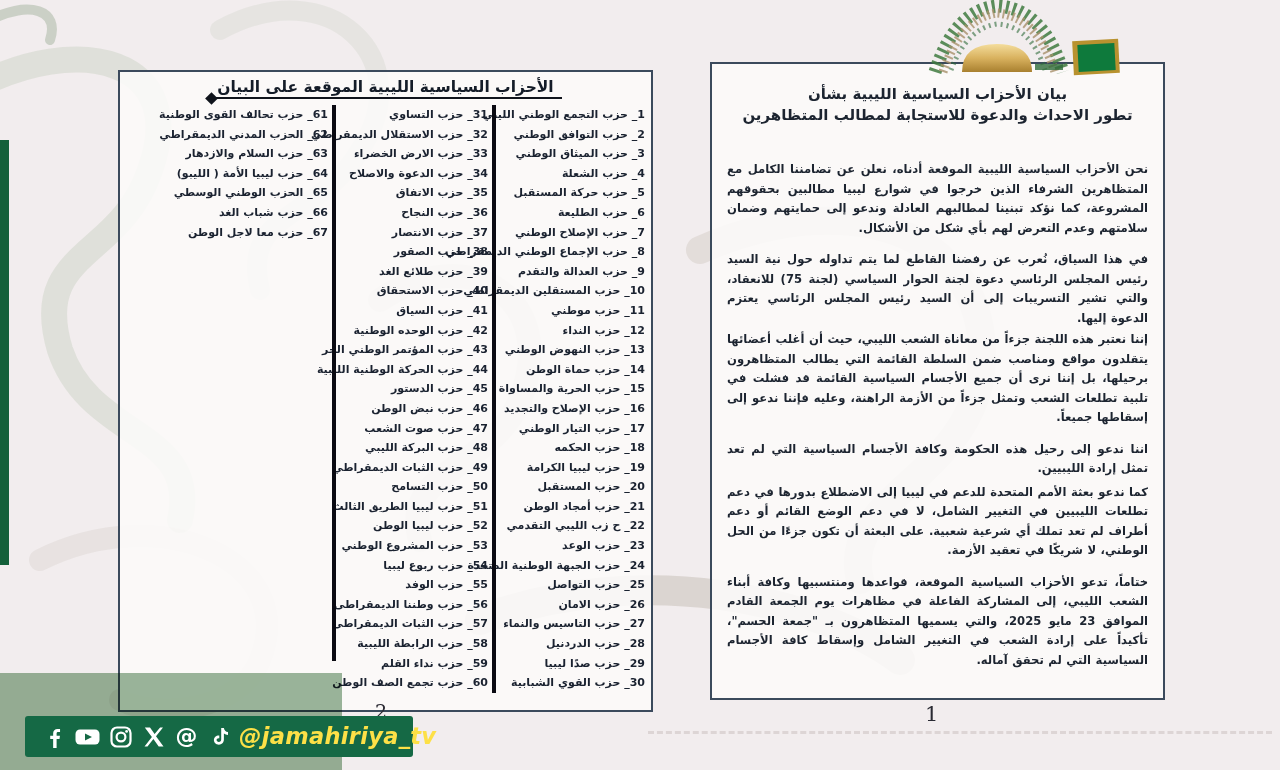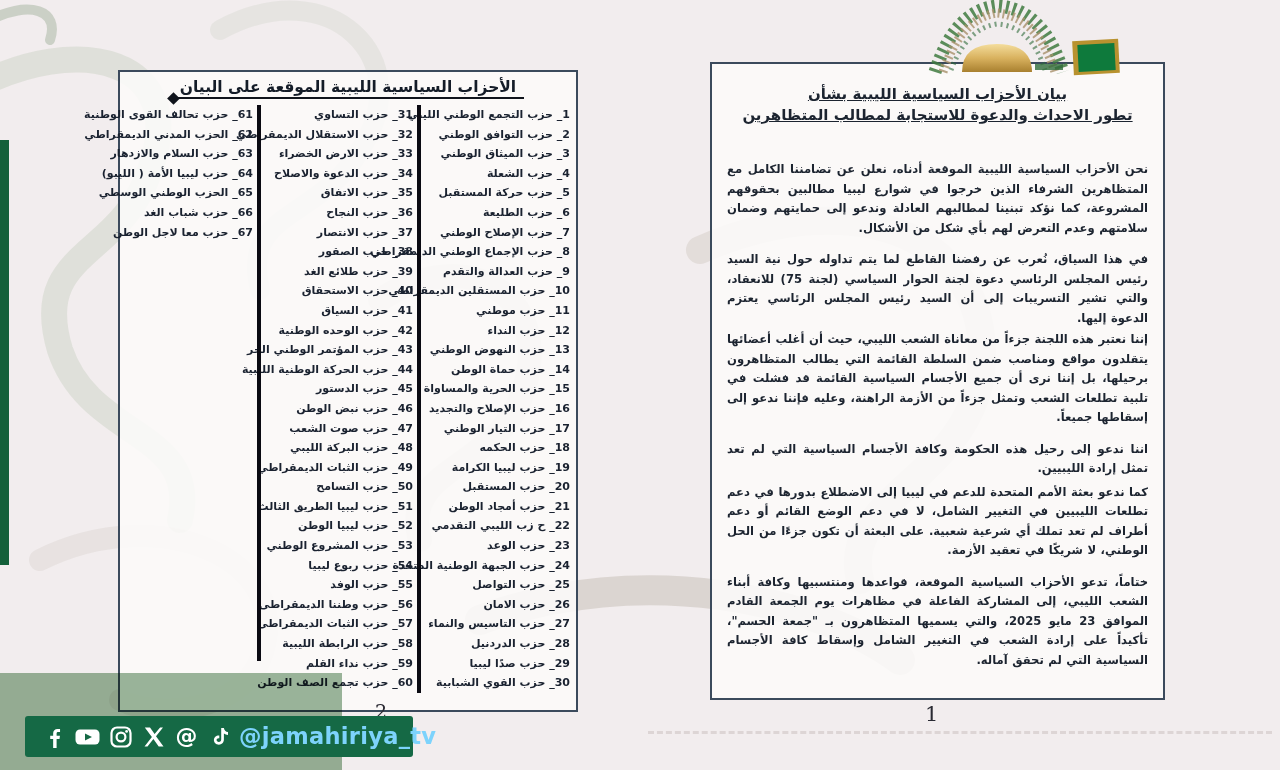--- a/index.html
+++ b/index.html
@@ -17,31 +17,31 @@
   .left-accent-bar{position:absolute;left:0;top:140px;width:9px;height:425px;background:#14603a;z-index:2;}
   .dashed-line{position:absolute;left:648px;top:731px;width:624px;border-top:3px dashed #ddd5d5;z-index:1;}
   .sage-overlay{position:absolute;left:0;top:673px;width:342px;height:97px;background:#9cb89d;mix-blend-mode:multiply;z-index:5;}
 
   
   .page{position:absolute;background:rgba(252,250,249,0.88);border:2px solid #3b4a5c;z-index:3;box-sizing:border-box;color:#1c2430;}
   .pageno{position:absolute;z-index:4;font-family:"DejaVu Serif",serif;font-size:21px;color:#2a2a33;}
 
   
   .page-right{left:710px;top:62px;width:455px;height:638px;padding:20px 15px 0;direction:rtl;}
-  .s-title{font-size:15px;line-height:21px;font-weight:bold;text-align:center;margin:0;text-decoration:underline;}
+  .s-title{font-size:15px;line-height:21px;font-weight:bold;text-align:center;margin:0;}
   .paras{margin-top:34px;}
   .para{font-size:11.6px;line-height:19.5px;font-weight:bold;text-align:justify;word-spacing:.5px;margin:0 0 12px;}
   .paras .para:nth-child(2){margin-bottom:2px;}
   .paras .para:nth-child(4){margin:6px 0 4px;}
   .closing{margin:0;text-align:center;font-weight:bold;font-size:12px;line-height:23px;}
   .closing.first{margin-top:16px;}
   .pageno-right{left:925px;top:702px;}
 
   
-  .page-left{left:118px;top:70px;width:460px;height:642px;direction:rtl;}
+  .page-left{left:118px;top:70px;width:535px;height:642px;direction:rtl;}
   .list-title-wrap{padding-top:6px;text-align:center;}
   .list-title{font-size:15.5px;font-weight:bold;margin:0;color:#141c28;}
   .title-underline{width:352px;margin:1px auto 0;border-bottom:2.5px solid #10141c;position:relative;}
   .title-underline::before{content:"";position:absolute;left:-3px;bottom:-6px;width:9px;height:9px;background:#10141c;transform:rotate(45deg);}
   .col{position:absolute;top:33px;}
   .item{font-size:11px;line-height:19.6px;font-weight:bold;white-space:nowrap;text-align:right;color:#1a2230;}
   .col1{right:6px;width:146px;}
   .col2{right:163px;width:152px;}
   .col3{right:323px;width:130px;}
   .vsep{position:absolute;top:33px;width:4px;background:#0a0a12;}
@@ -52,21 +52,21 @@
   
   .logo{position:absolute;left:915px;top:0;width:290px;height:88px;z-index:6;}
 
   
   .social-bar{
     position:absolute;left:25px;top:716px;width:388px;height:41px;z-index:7;
     background:#156945;border-radius:3px;
     display:flex;align-items:center;padding:0 10px 0 16px;box-sizing:border-box;gap:6px;
   }
   .social-bar .icon{display:inline-flex;width:27px;height:27px;align-items:center;justify-content:center;flex:0 0 auto;}
-  .handle{color:#7dd3fc;font-weight:bold;font-size:22.5px;letter-spacing:.3px;white-space:nowrap;transform:translateY(-1px);}
+  .handle{color:#fde047;font-weight:bold;font-size:22.5px;letter-spacing:.3px;white-space:nowrap;transform:translateY(-1px);font-style:italic;}
 </style>
 </head>
 <body>
 
 <div class="canvas">
 
   <svg class="watermark" width="1280" height="770" viewBox="0 0 1280 770">
     <path d="M-30 90 C 80 30, 190 60, 150 170 C 120 260, 30 250, 60 350 C 90 440, 200 430, 180 520" stroke="#6f9264" stroke-width="26" fill="none" opacity="0.14" stroke-linecap="round"></path>
     <path d="M220 30 C 330 -30, 420 60, 360 150 C 320 220, 240 210, 260 290" stroke="#7f9a72" stroke-width="20" fill="none" opacity="0.10" stroke-linecap="round"></path>
     <path d="M40 560 C 160 500, 300 560, 260 660 C 240 710, 160 720, 120 700" stroke="#8f857a" stroke-width="22" fill="none" opacity="0.10" stroke-linecap="round"></path>

